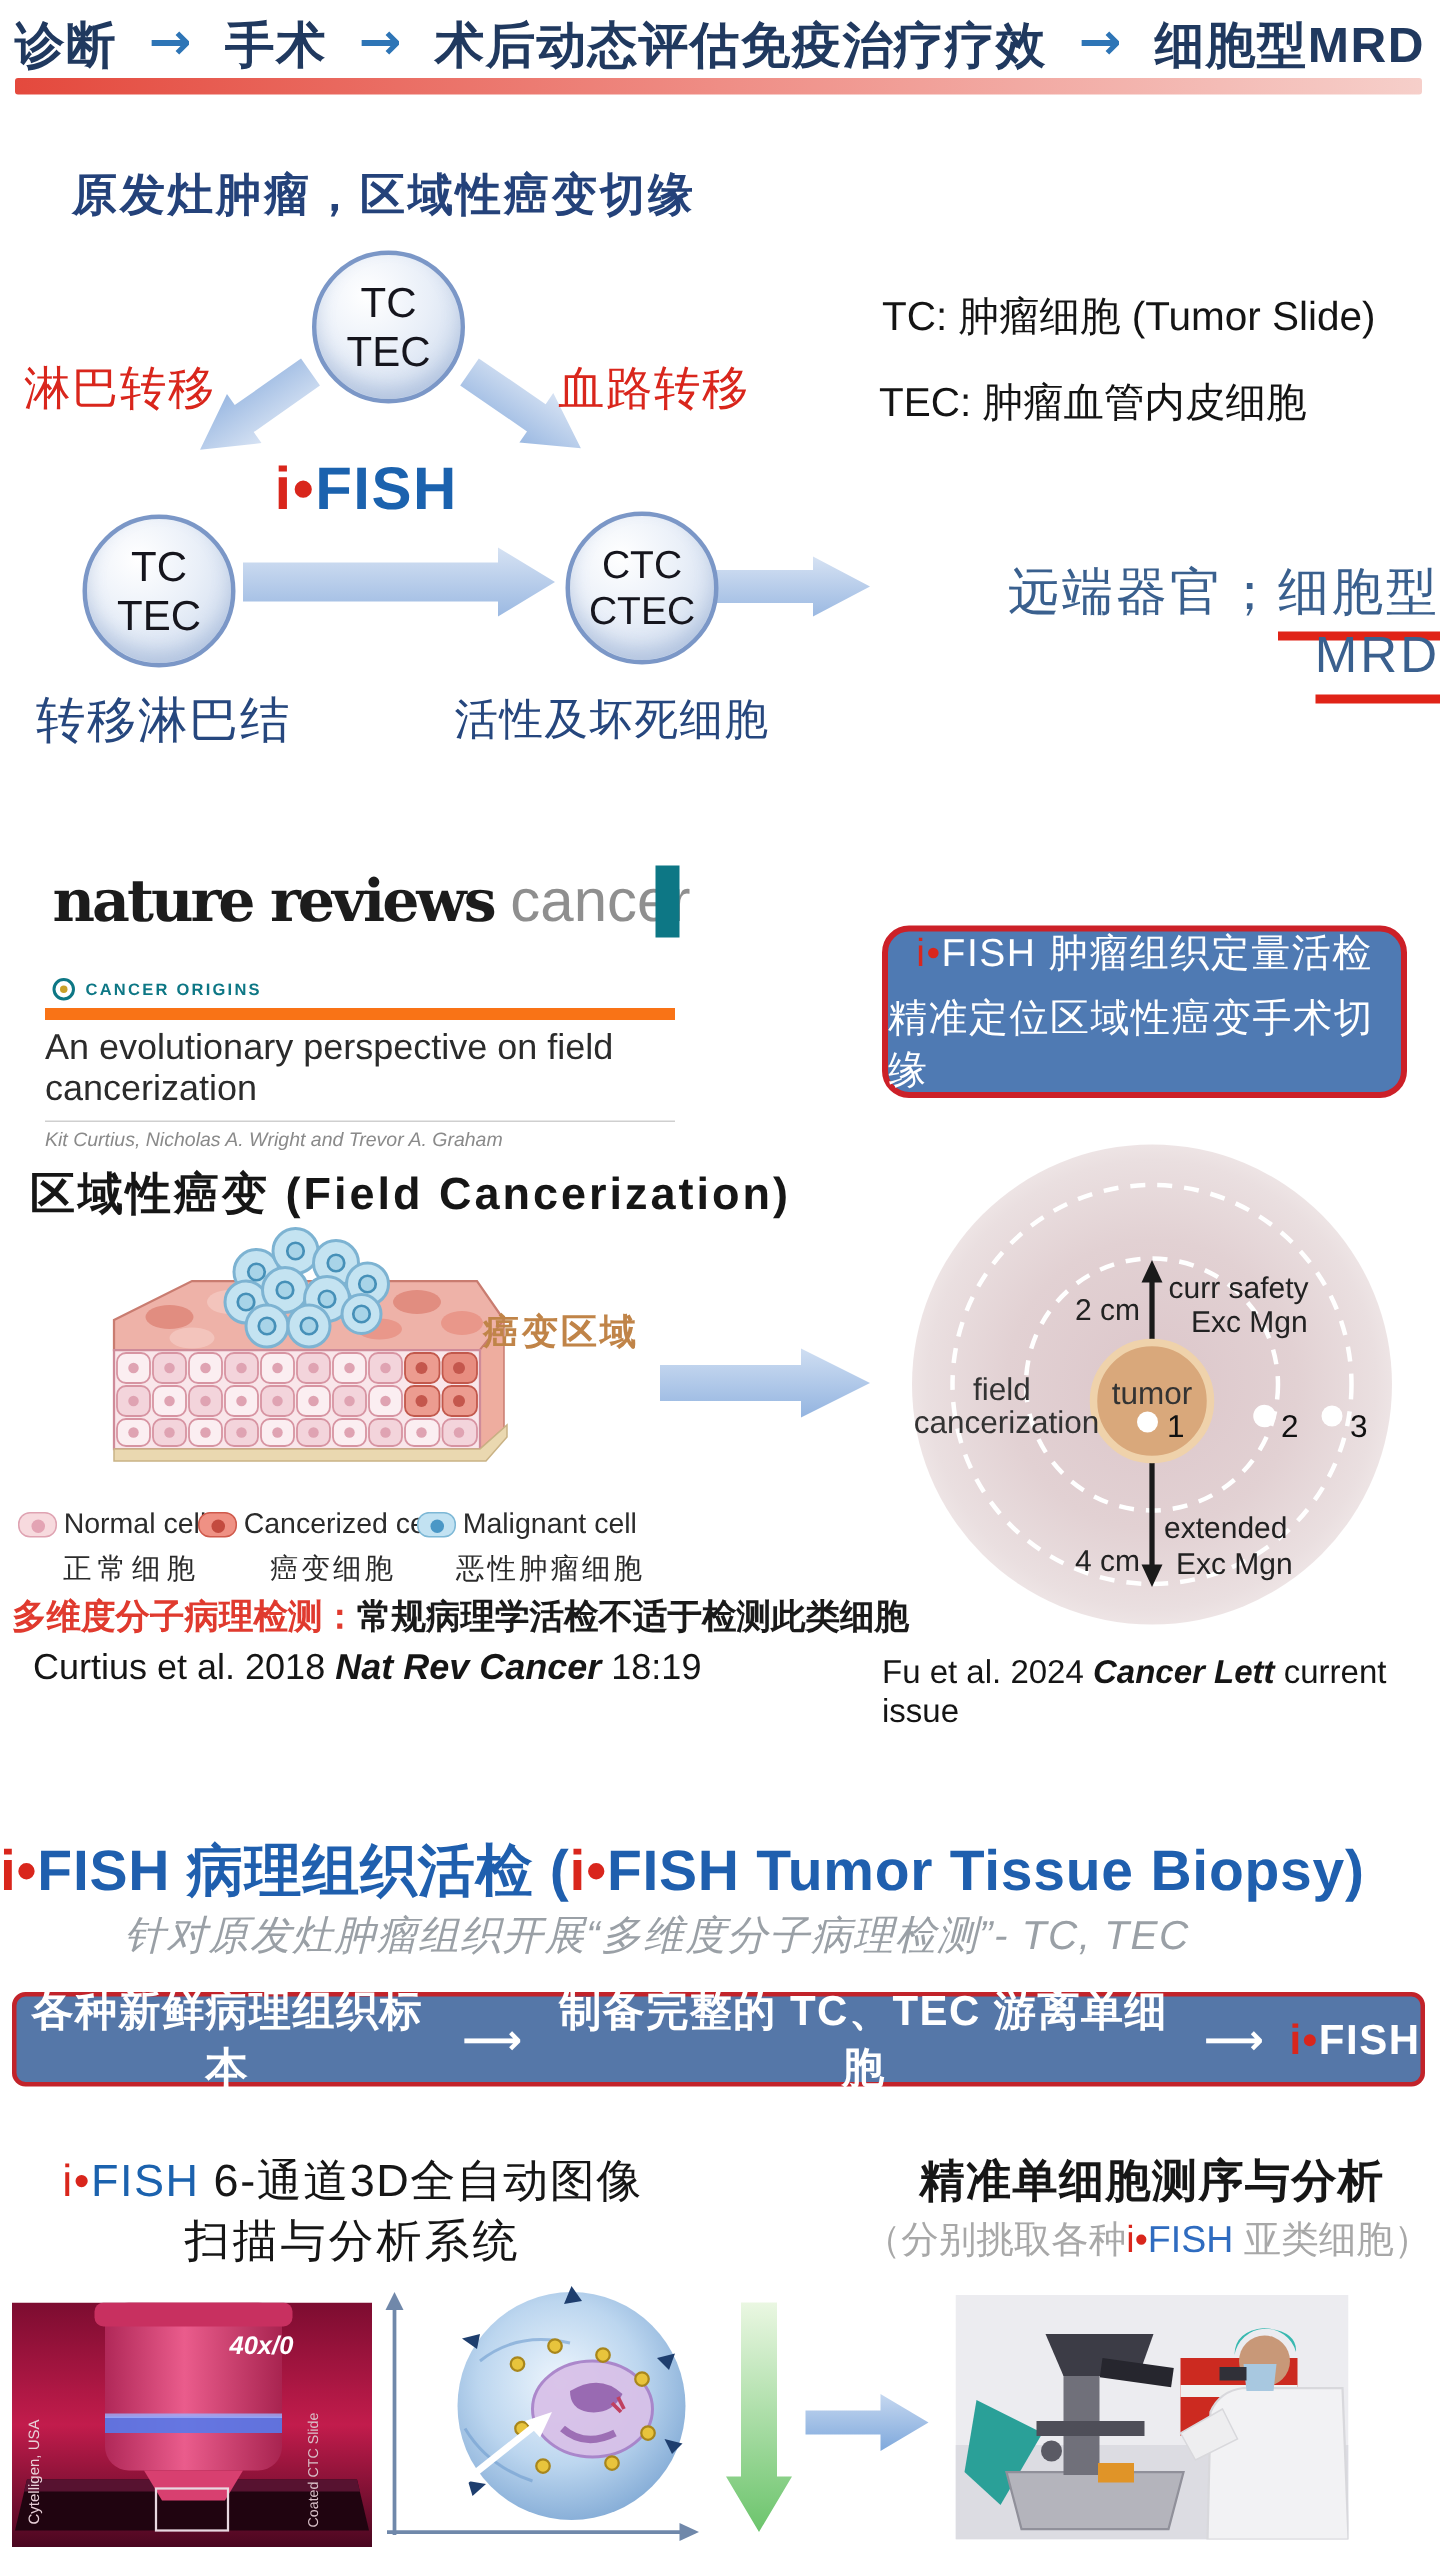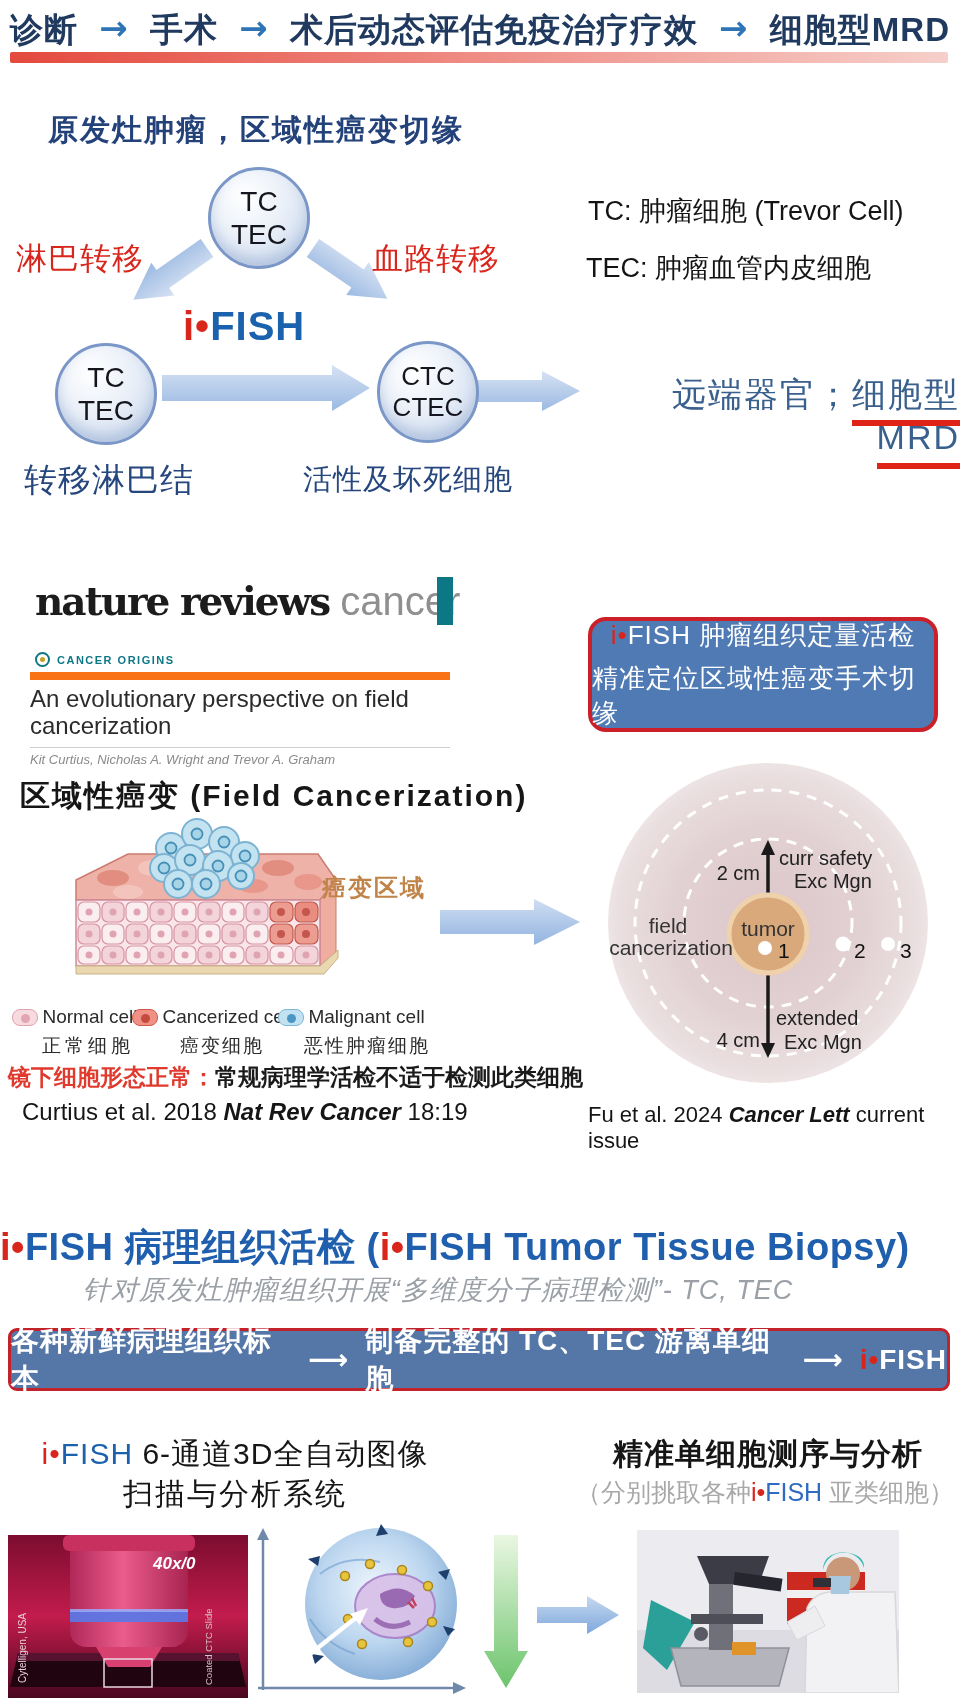--- a/index.html
+++ b/index.html
@@ -63,21 +63,21 @@
   .cite { font-size:24px; color:#151515; }
   .cite i { font-weight:bold; }
 
   
 
   
   .bio-title { left:0; top:1222px; width:960px; text-align:left; font-size:38px; font-weight:bold; color:#1f5fae; letter-spacing:0.5px; }
   .bio-sub { left:0; top:1272px; width:876px; text-align:center; font-size:27px; font-style:italic; color:#9aa0a6; letter-spacing:1px; }
   .banner { left:8px; top:1328px; width:942px; height:63px; background:#5577a8; border:3.5px solid #c2232a;
             border-radius:9px; display:flex; align-items:center; justify-content:center; gap:16px;
-            color:#ffffff; font-size:28px; font-weight:bold; letter-spacing:1px; }
+            color:#ffffff; font-size:28px; font-weight:bold; letter-spacing:1px;text-align:center; }
   .banner .arr { font-family:"DejaVu Sans",sans-serif; font-weight:bold; }
 
   .bl-title { left:12px; top:1434px; width:446px; text-align:center; font-size:30px; color:#161616; letter-spacing:1px; }
   .bl-line2 { left:12px; top:1474px; width:446px; text-align:center; font-size:30px; color:#161616; letter-spacing:2px; }
   .br-title { left:586px; top:1434px; width:364px; text-align:center; font-size:30px; font-weight:bold; color:#161616; letter-spacing:1px; }
   .br-sub { left:570px; top:1476px; width:390px; text-align:center; font-size:25px; color:#a8a8a8; letter-spacing:0px; }
   .f-blue2 { color:#2f6cc0; }
 </style>
 </head>
 <body>
@@ -126,21 +126,21 @@
     <span>TEC</span>
   </div>
   <div class="abs node" style="left:377px;top:341px;width:102px;height:102px;font-size:26px;">
     <span>CTC</span>
     <span>CTEC</span>
   </div>
 
   <div class="abs cap" style="left:24px;top:458px;font-size:33px;letter-spacing:1px;">转移淋巴结</div>
   <div class="abs cap" style="left:303px;top:460px;font-size:29px;letter-spacing:1px;">活性及坏死细胞</div>
 
-  <div class="abs defs" style="left:588px;top:193px;">TC: 肿瘤细胞  (Trevor Cell)</div>
+  <div class="abs defs" style="left:588px;top:193px;">TC: 肿瘤细胞  (Tumor Slide)</div>
   <div class="abs defs" style="left:586px;top:250px;">TEC: 肿瘤血管内皮细胞</div>
 
   <div class="abs distal" style="left:597px;top:372px;">
     <span>远端器官；</span><span class="mrd-underline">细胞型MRD</span>
   </div>
 
   <div class="abs" style="left:35px;top:578px;">
     <span class="mast-bold">nature reviews</span><span class="mast-light"> cancer</span>
   </div>
   <div class="abs tealbar"></div>
@@ -281,21 +281,21 @@
     <span class="leg">Cancerized cell</span>
     <div class="leg" style="margin:5px 0 0 48px;letter-spacing:2px;">癌变细胞</div>
   </div>
   <div class="abs" style="left:278px;top:1006px;">
     <span class="pill pill3"></span>
     <span class="leg">Malignant cell</span>
     <div class="leg" style="margin:5px 0 0 26px;letter-spacing:2px;">恶性肿瘤细胞</div>
   </div>
 
   <div class="abs note">
-    <span class="note-red">镜下细胞形态正常：</span><span>常规病理学活检不适于检测此类细胞</span>
+    <span class="note-red">多维度分子病理检测：</span><span>常规病理学活检不适于检测此类细胞</span>
   </div>
   <div class="abs cite" style="left:22px;top:1098px;">
     <span>Curtius et al. 2018 </span><i>Nat Rev Cancer</i><span> 18:19</span>
   </div>
 
   <svg class="abs" style="left:438px;top:896px;" width="145" height="52">
     <defs>
         <linearGradient id="midg" x1="0" y1="0" x2="0" y2="1">
           <stop offset="0" stop-color="#cfdef2"></stop>
           <stop offset="1" stop-color="#93b4e0"></stop>

